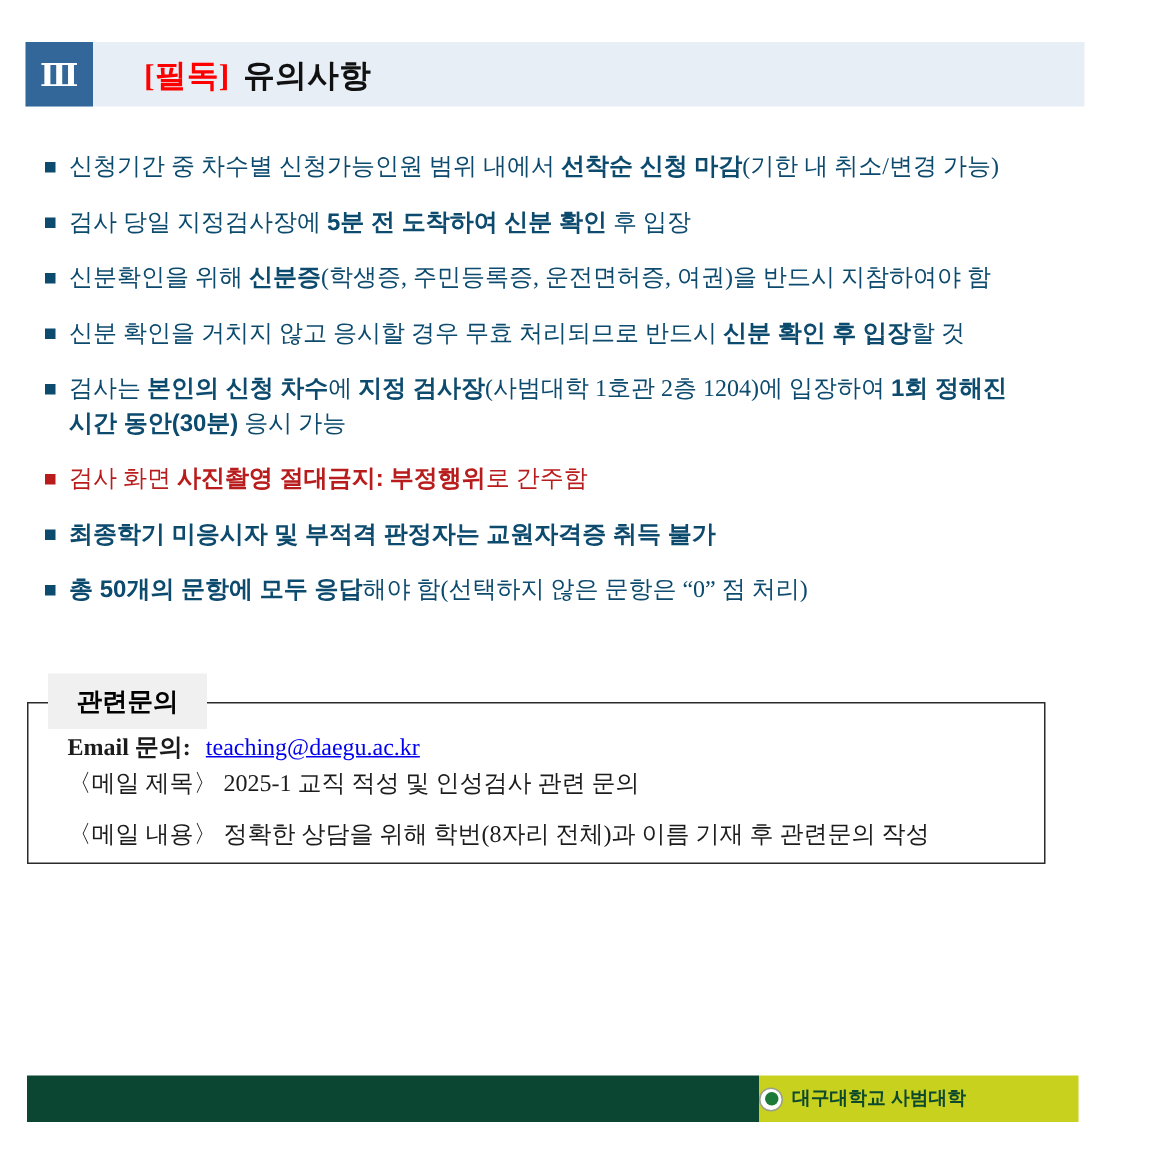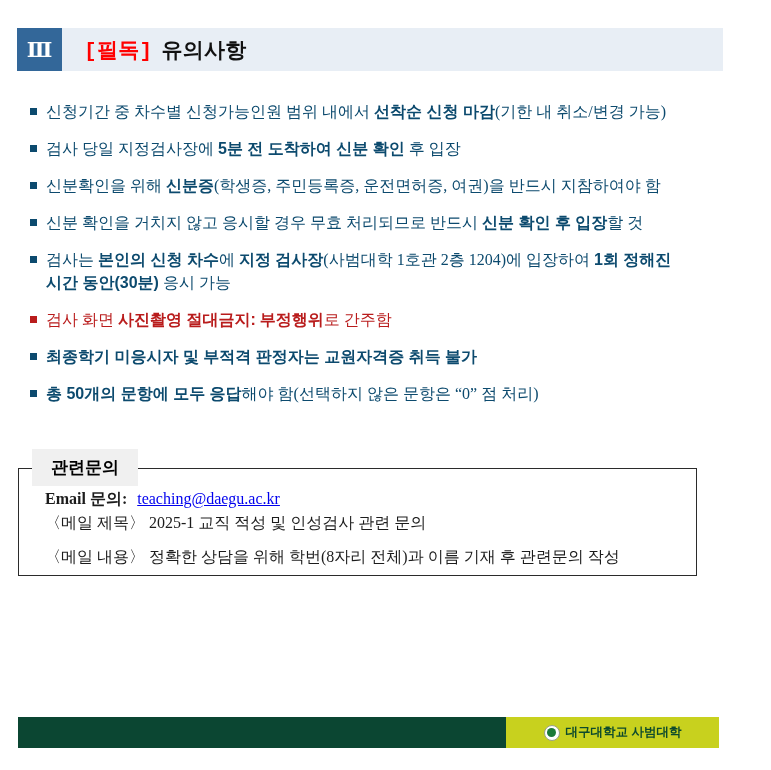--- a/index.html
+++ b/index.html
@@ -20,22 +20,22 @@
     display:flex; align-items:center;
   }
   .num-box {
     width:45px; height:43px;
     background:#336799; color:#ffffff;
     display:flex; align-items:center; justify-content:center;
     font-size:21px; font-weight:bold;
     font-family:"Liberation Serif","DejaVu Serif",serif;
   }
   .header-title {
-    padding-left:22px;
-    font-family:Liberation Mono, monospace;
+    padding-left:34px;
+    font-family:Liberation Serif, serif;
     font-weight:bold; font-size:21px; color:#111;
     letter-spacing:0.3px;
   }
   .header-title .tag { color:#ff0000; margin-right:9px; }
 
   
   .notices {
     position:absolute; left:30px; top:100px; width:722px;
   }
   .notice-item {
@@ -83,21 +83,21 @@
 
   
   .footer-bar {
     position:absolute; left:18px; top:717px;
     width:701px; height:31px;
     display:flex;
   }
   .footer-green { flex:1 1 auto; background:#0b4632; }
   .footer-yellow {
     width:213px; background:#c8d11e;
-    display:flex; align-items:center; justify-content:center;
+    display:flex; align-items:center; justify-content:flex-start;
     gap:6px;
   }
   .emblem {
     width:16px; height:16px; border-radius:50%;
     background:#ffffff; border:1px solid #9aa089;
     display:flex; align-items:center; justify-content:center;
     flex:0 0 auto;
   }
   .emblem-core { width:9px; height:9px; border-radius:50%; background:#1c7a38; }
   .footer-text {

